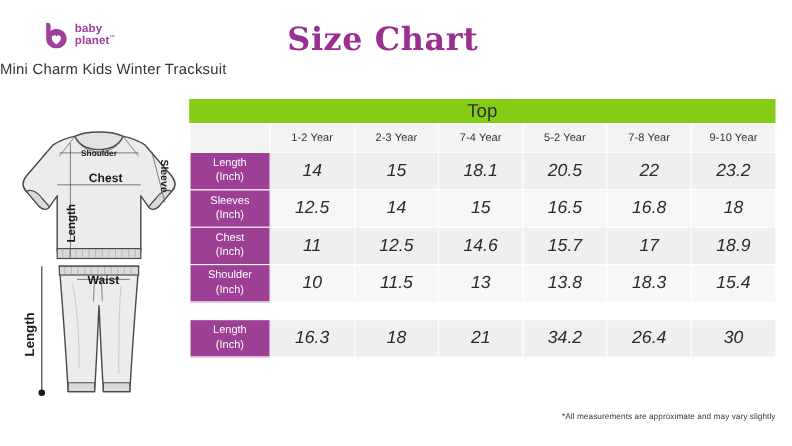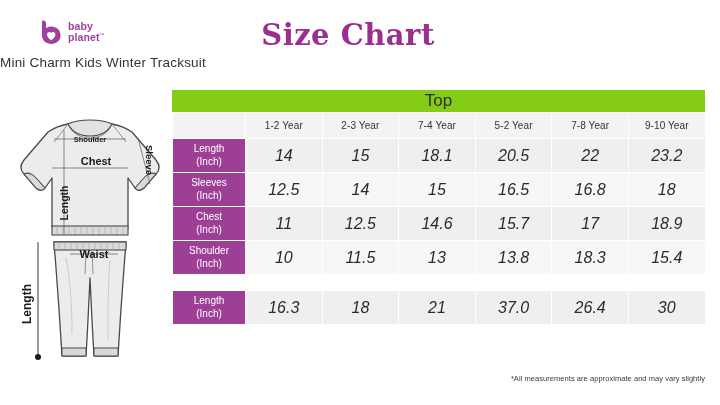--- a/index.html
+++ b/index.html
@@ -312,21 +312,21 @@
       </colgroup>
       <tbody>
         <tr class="odd">
           <td class="rowlabel">
             <span class="u">Length</span>
             <span class="u">(Inch)</span>
           </td>
           <td class="val">16.3</td>
           <td class="val">18</td>
           <td class="val">21</td>
-          <td class="val">37.0</td>
+          <td class="val">34.2</td>
           <td class="val">26.4</td>
           <td class="val">30</td>
         </tr>
       </tbody>
     </table>
   </div>
 
   <div id="footnote">*All measurements are approximate and may vary slightly</div>
 
 </div>

